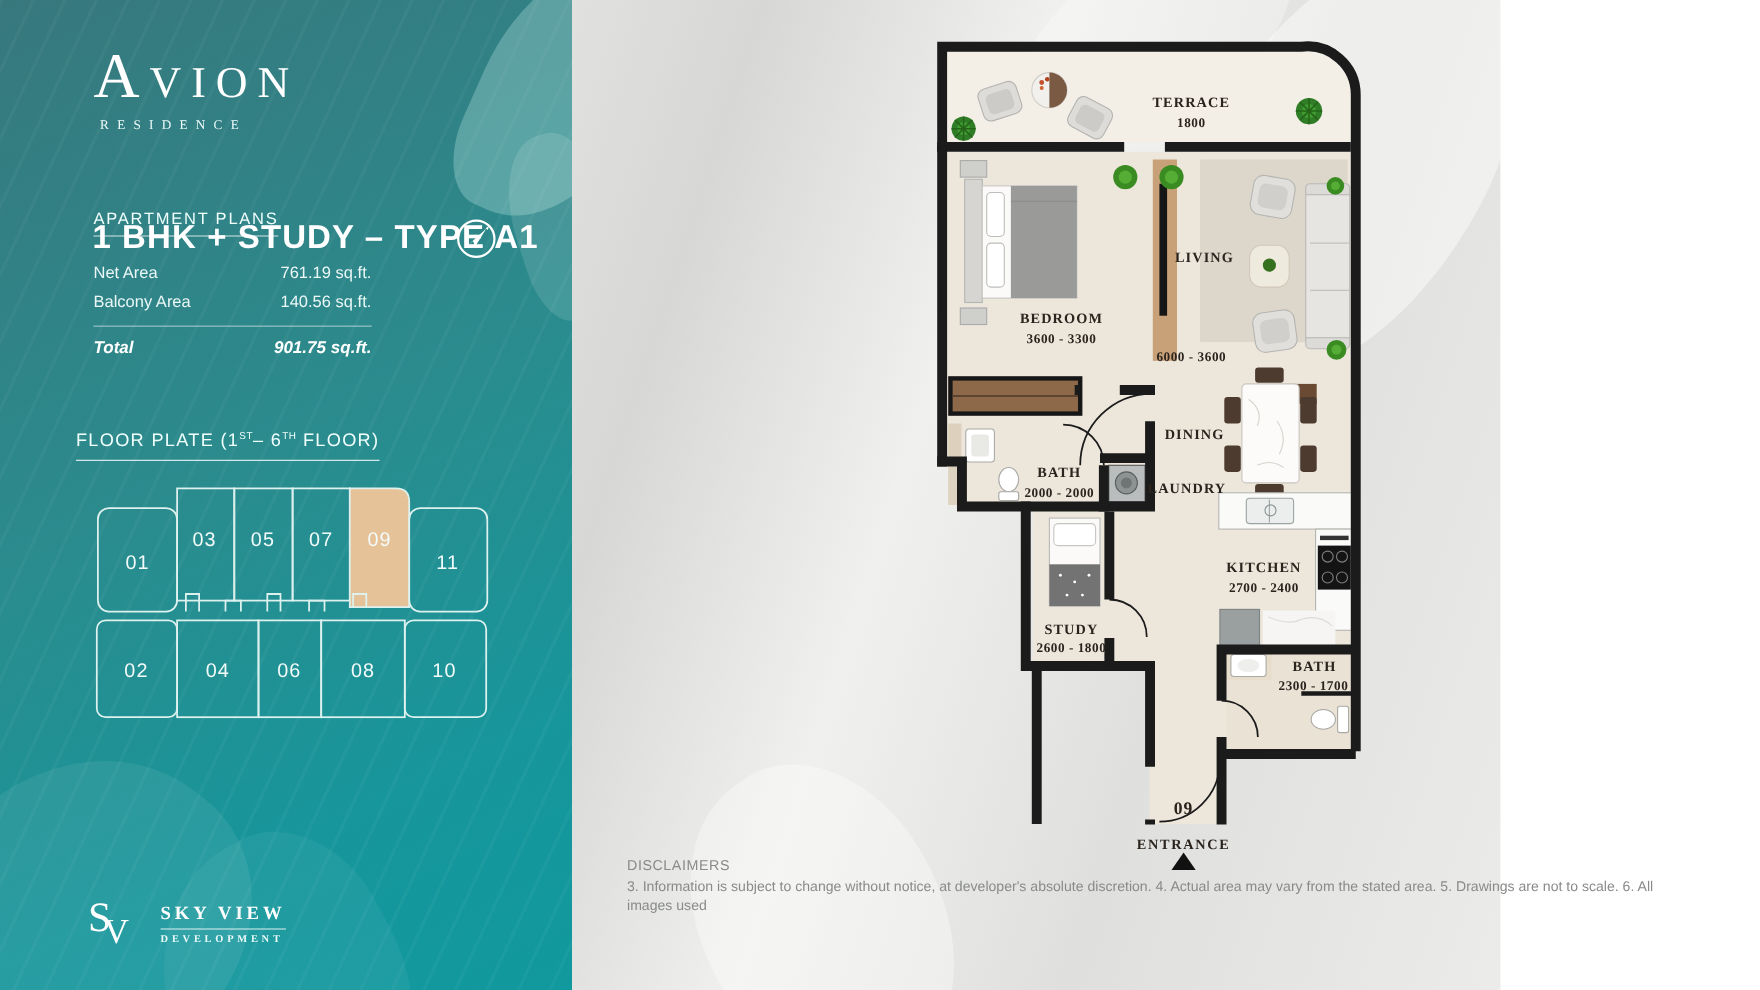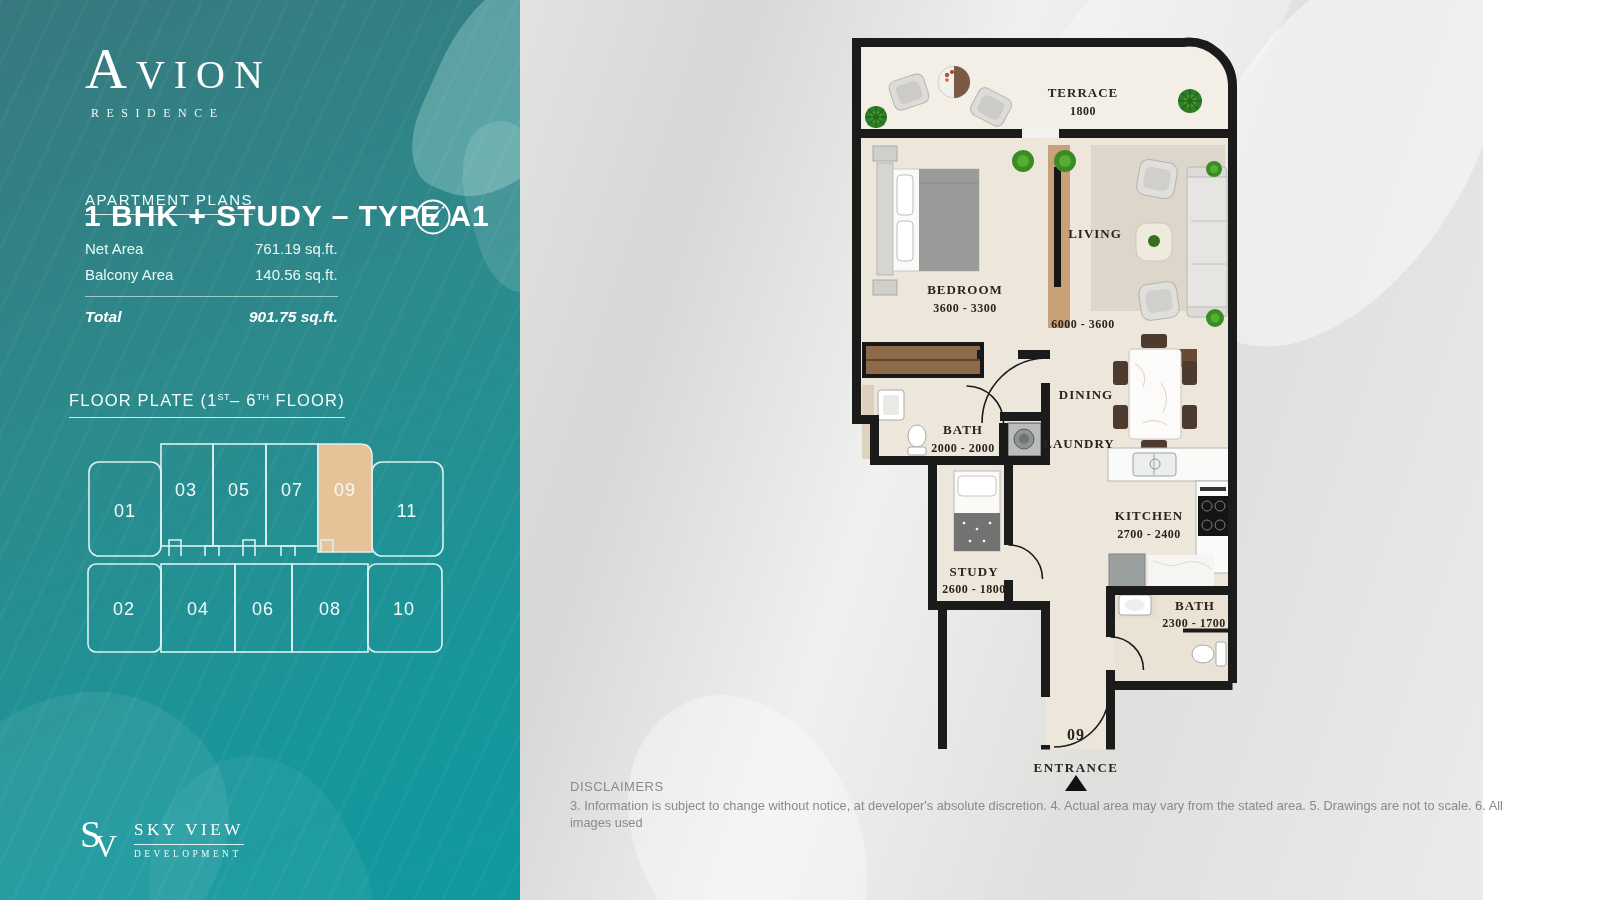--- a/index.html
+++ b/index.html
@@ -1,19 +1,19 @@
 <!DOCTYPE html>
 <html><head>
 <meta charset="utf-8">
 <style>
   * { margin:0; padding:0; box-sizing:border-box; }
   html,body { width:1600px; height:900px; overflow:hidden; }
   body { font-family:"Liberation Sans", sans-serif; }
 
-  .page { position:relative; width:1483px; height:900px;
+  .page { position:relative; width:1364px; height:900px;
     background:linear-gradient(108deg,#f3f3f1 0%,#e9eae8 22%,#d7d8d6 42%,#f0f0ee 58%,#dfdfdd 76%,#ebebe9 100%); }
 
   
   .bg-leaf { position:absolute; background:rgba(255,255,255,.45); pointer-events:none; }
   .bg-leaf.l1 { right:18px; top:-60px; width:250px; height:430px; border-radius:55% 45% 60% 40%; transform:rotate(28deg); }
   .bg-leaf.l2 { right:240px; top:-120px; width:170px; height:340px; border-radius:60% 40% 55% 45%; transform:rotate(40deg); background:rgba(255,255,255,.3); }
   .bg-leaf.l3 { left:640px; bottom:-90px; width:220px; height:300px; border-radius:55% 45% 60% 40%; transform:rotate(-35deg); background:rgba(255,255,255,.35); }
 
   
   .panel { position:absolute; left:0; top:0; width:520px; height:900px;
@@ -51,21 +51,21 @@
   .plate-heading sup { font-size:9px; letter-spacing:.5px; }
 
   .plate-svg { position:absolute; left:85px; top:438px; }
   .plate-svg text { font-family:"Liberation Sans", sans-serif; font-size:18px; letter-spacing:1px; fill:#f3fbfa; }
 
   
   .dev { position:absolute; left:80px; top:812px; color:#fff; display:flex; align-items:center; }
   .dev-mono { position:relative; width:46px; height:54px; font-family:"Liberation Serif", serif; }
   .dev-mono .s { position:absolute; left:0; top:0; font-size:38px; }
   .dev-mono .v { position:absolute; left:14px; top:16px; font-size:32px; }
-  .dev-text { margin-left:8px; }
+  .dev-text { margin-left:20px;font-weight:bold; }
   .dev-name { font-family:"Liberation Serif", serif; font-size:17px; letter-spacing:3.5px;
     padding-bottom:4px; border-bottom:1px solid rgba(255,255,255,.85); }
   .dev-sub { font-family:"Liberation Serif", serif; font-size:9.5px; letter-spacing:3.4px; margin-top:4px; color:#eafaf9; }
 
   
   .plan { position:absolute; left:843px; top:33px; }
   .plan text { font-family:"Liberation Serif", serif; font-weight:bold; fill:#2b241e; letter-spacing:1px; }
   .plan .room-name { font-size:13px; }
   .plan .room-dims { font-size:12px; letter-spacing:.5px; }
   .plan .unit-no { font-size:16px; letter-spacing:1px; }

